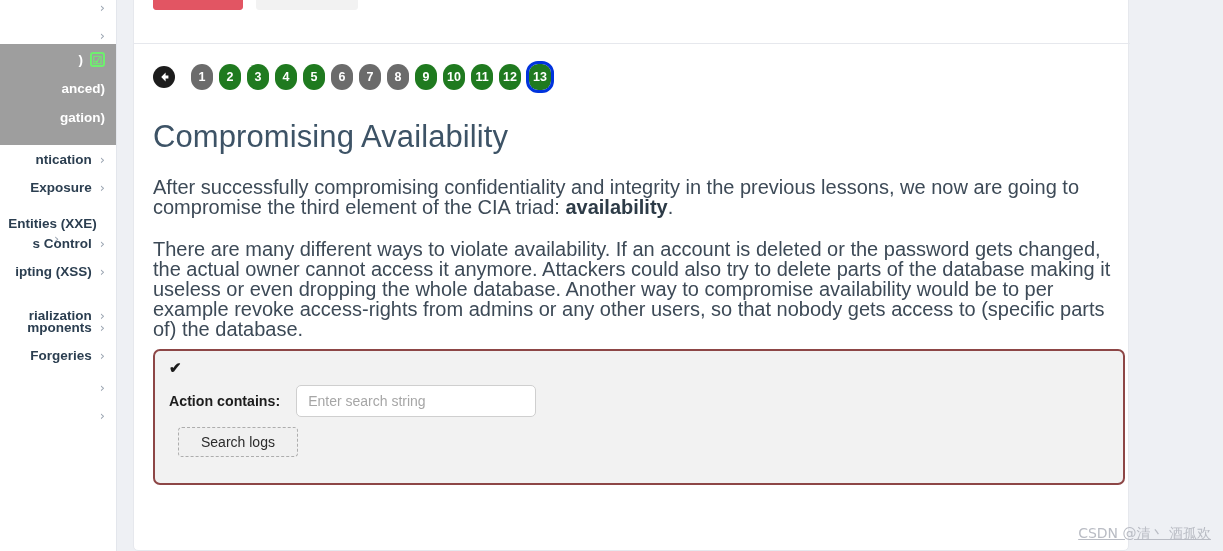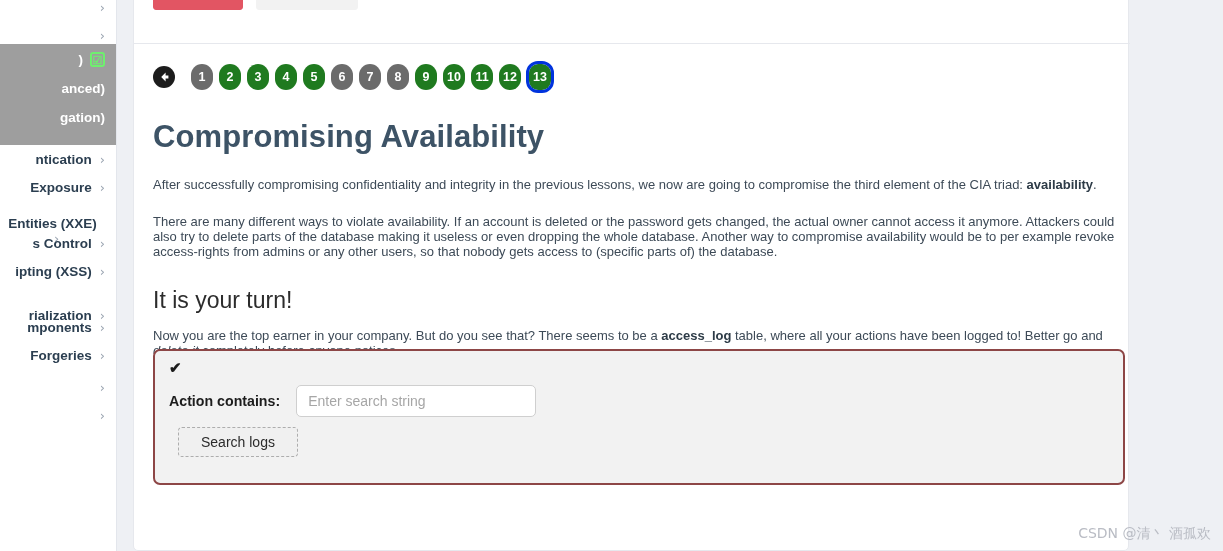--- a/index.html
+++ b/index.html
@@ -187,35 +187,35 @@
 
   
   #lesson-body {
     position: absolute;
     left: 19px;
     top: 164px;
     width: 972px;
   }
   h1.lesson-title {
     font-size: 31px;
-    font-weight: bold;
+    font-weight: normal;
     color: #3d5366;
     margin: 0 0 22px 0;
     letter-spacing: 0.1px;
   }
   h2.sub-title {
     font-size: 23px;
     font-weight: normal;
     color: #2c2c2c;
     margin: 28px 0 14px 0;
   }
   p.para {
     margin: 0 0 4px 0;
-    font-size: 13px;
-    line-height: 15px;
+    font-size: 20px;
+    line-height: 20px;
     color: #3d4a57;
   }
   p.para b { font-weight: bold; color: #2d3b47; }
   p.para i { font-style: italic; }
 
   
   #attack-panel {
     position: absolute;
     left: 19px;
     top: 394px;
@@ -281,20 +281,21 @@
   
   #watermark {
     position: absolute;
     right: 12px;
     bottom: 8px;
     font-size: 14px;
     color: #b9bcc4;
     font-family: "DejaVu Sans", sans-serif;
     white-space: nowrap;
     pointer-events: none;
+    text-decoration: underline;
   }
 </style>
 </head>
 <body>
 
 <div id="sidebar">
 
   <div class="side-row" style="top:0px;">
     <span class="side-label"></span>
     <span class="side-chevron">›</span>

